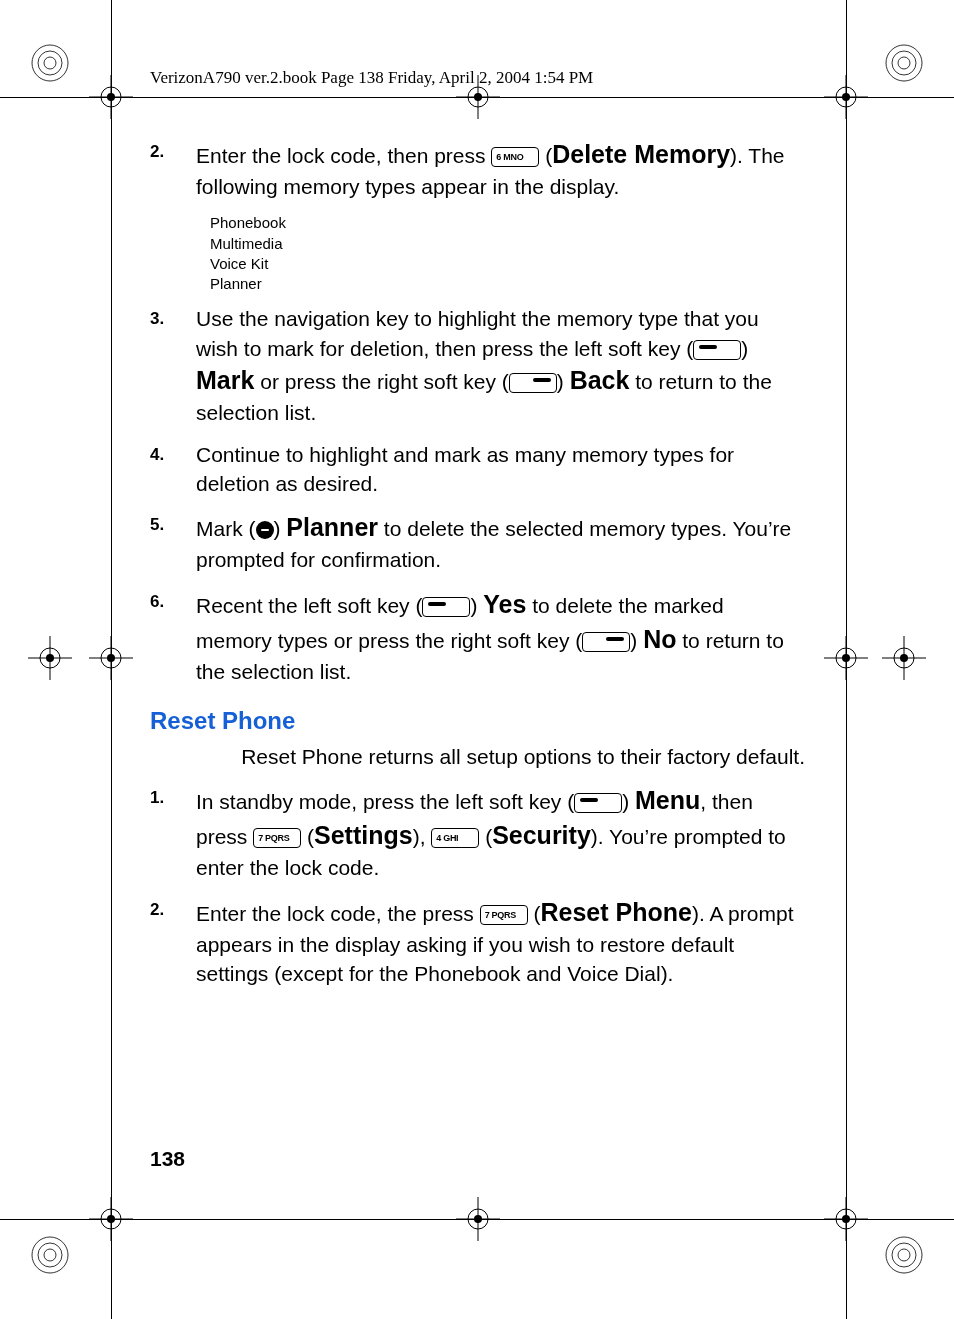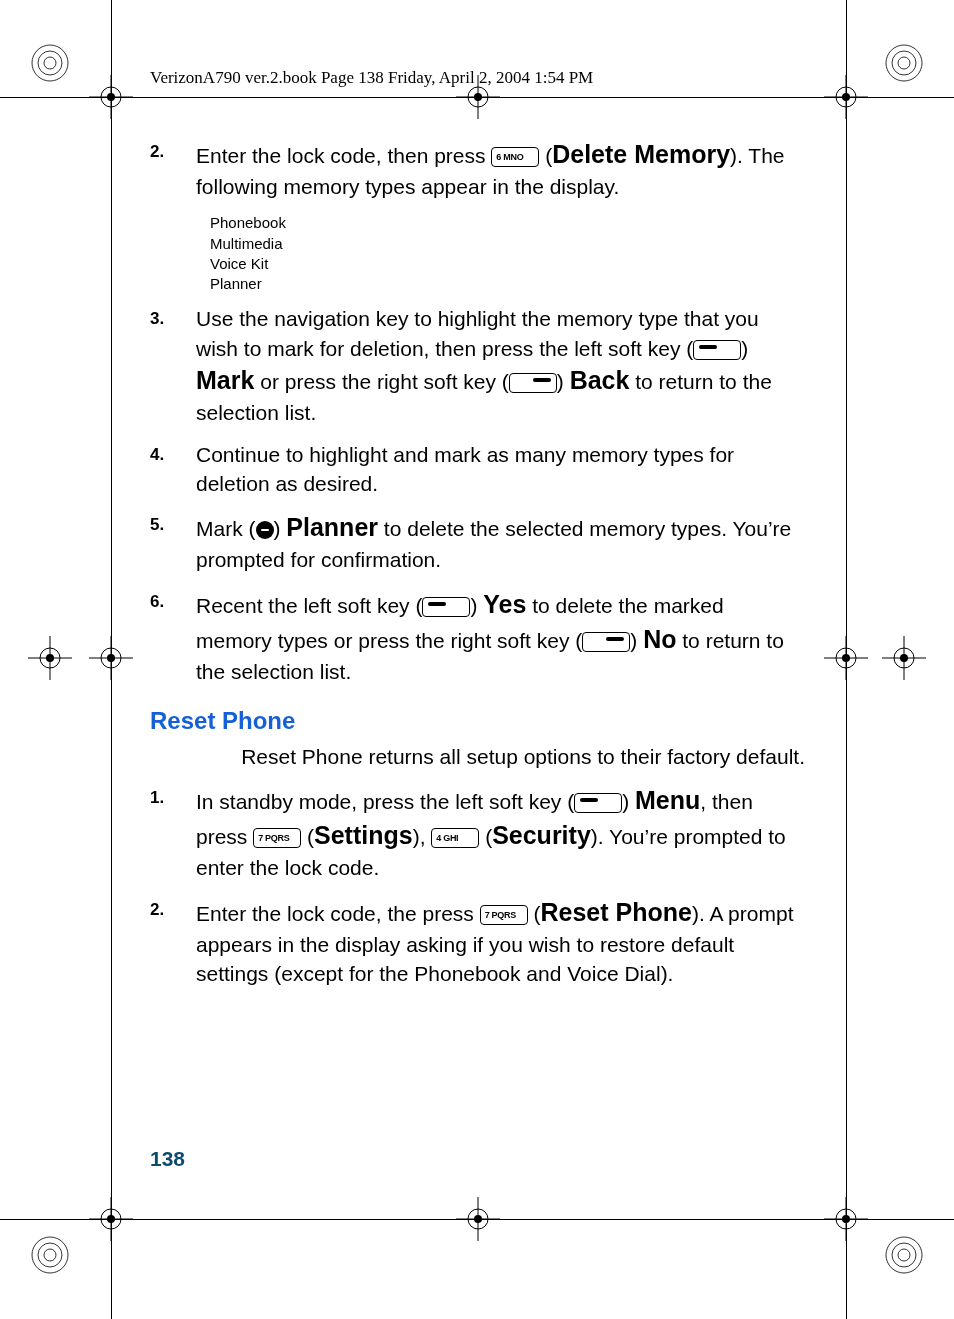--- a/index.html
+++ b/index.html
@@ -149,21 +149,21 @@
     top: 8px;
     width: 8px;
     height: 2px;
     background: #fff;
     border-radius: 1px;
   }
   .page-num {
     position: absolute;
     left: 150px;
     bottom: 148px;
-    color: #0c4a6e;
+    color: #000000;
     font-weight: bold;
     font-size: 21px;
   }
 </style>
 </head>
 <body>
 
 <div class="page">
 
   <div class="cropmark-h" style="top:97px"></div>

